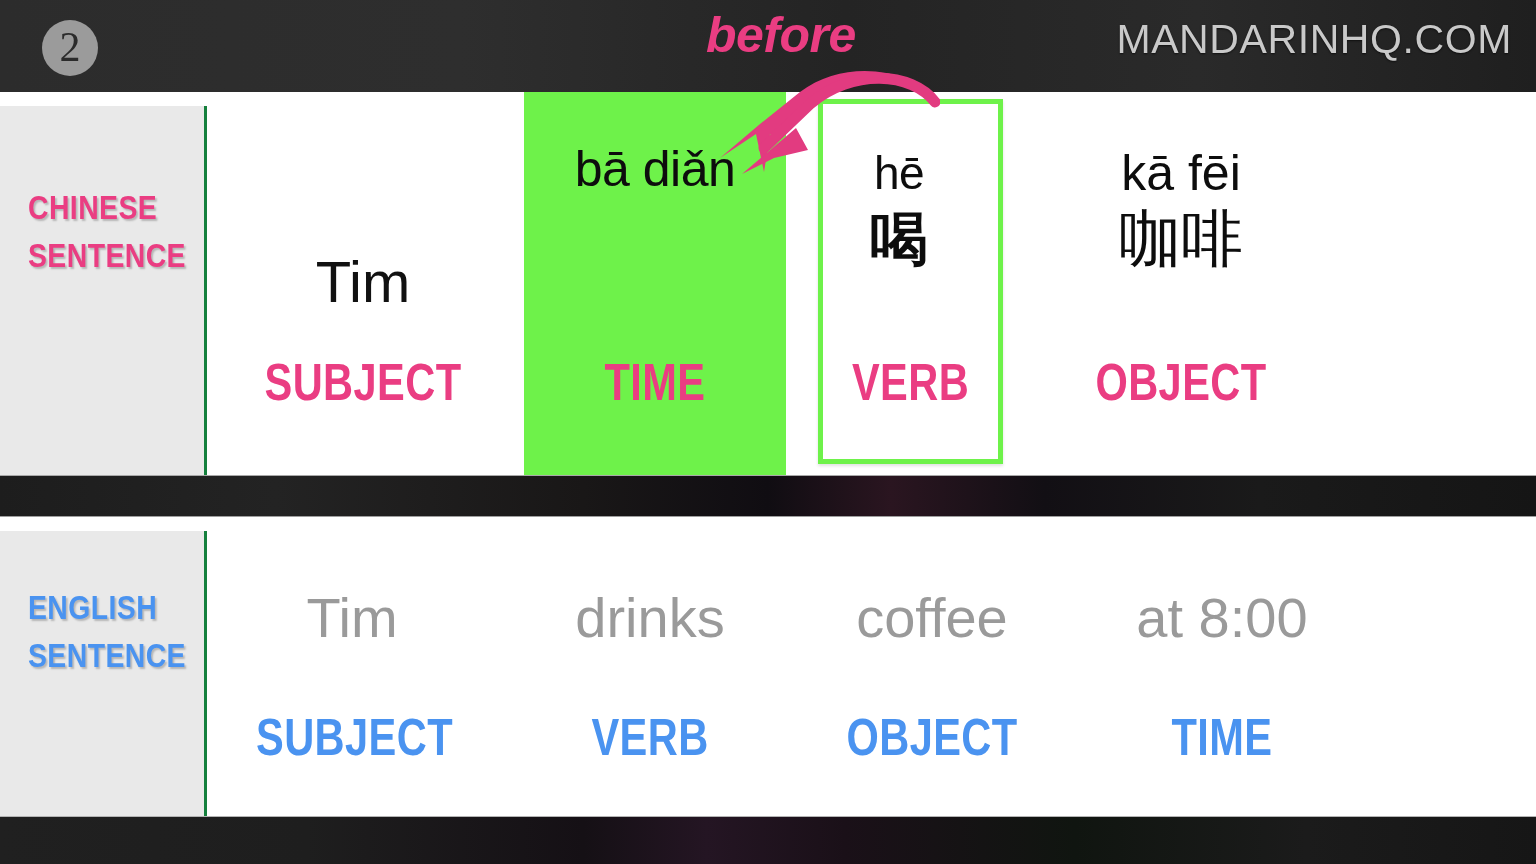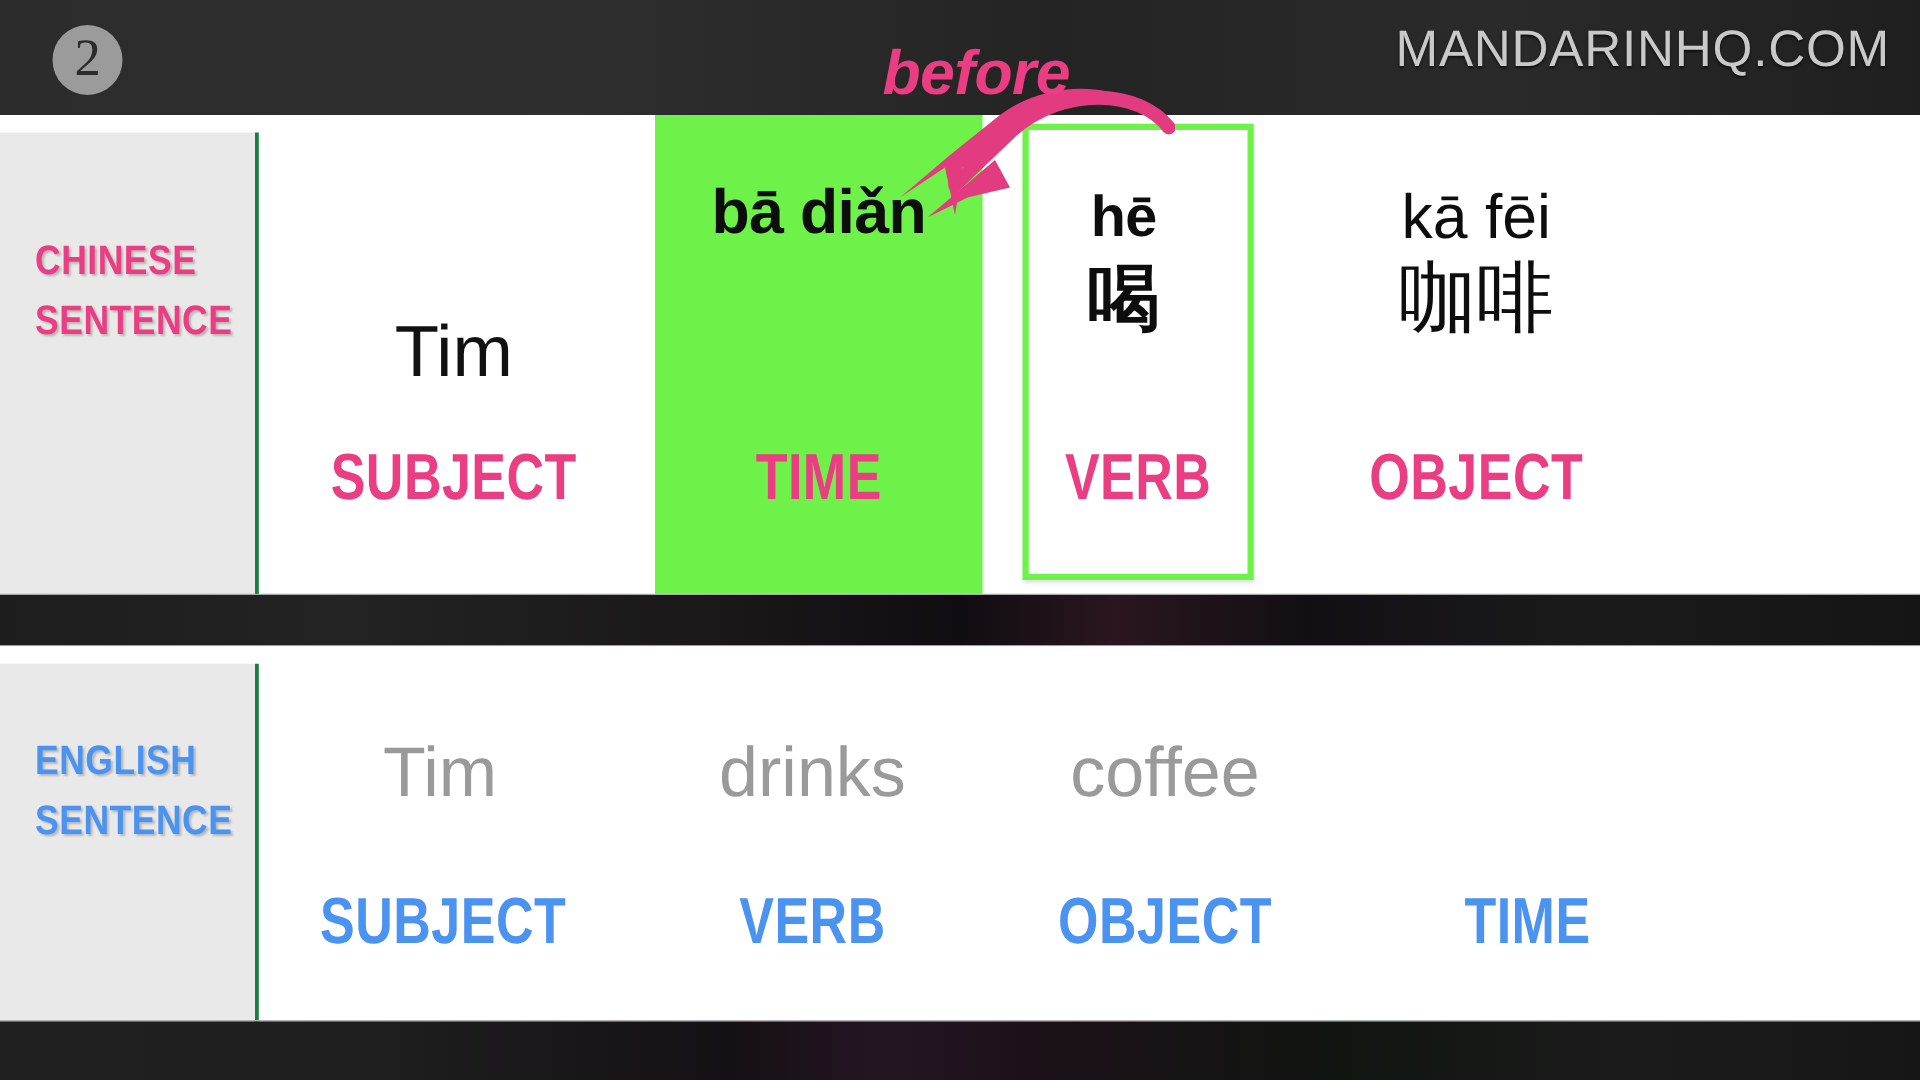--- a/index.html
+++ b/index.html
@@ -46,21 +46,21 @@
     color: #c9c9c9;
     font-size: 41px;
     letter-spacing: 0.6px;
     font-weight: 400;
     text-shadow: 0 1px 2px rgba(0,0,0,.6);
   }
 
   
   .annotation-word {
     position: absolute;
-    left: 706px; top: 29px;
+    left: 706px; top: 6px;
     color: #ea3d82;
     font-size: 50px;
     font-style: italic;
     font-weight: bold;
     letter-spacing: -0.5px;
     z-index: 40;
   }
   .annotation-arrow {
     position: absolute;
     left: 700px; top: 62px;
@@ -125,21 +125,21 @@
   .cell {
     position: absolute;
     text-align: center;
   }
   .cell-pinyin {
     font-size: 50px;
     color: #0d0d0d;
     line-height: 58px;
     white-space: nowrap;
   }
-  .cell-pinyin.strong { font-weight: bold; letter-spacing: -0.5px; }
+  .cell-pinyin.strong { font-weight: normal; letter-spacing: -0.5px; }
   .cell-hanzi {
     font-size: 62px;
     color: #0d0d0d;
     line-height: 74px;
     white-space: nowrap;
   }
   .cell-hanzi.strong { font-weight: bold; }
   .cell-latin {
     font-size: 58px;
     color: #111111;
@@ -263,20 +263,23 @@
 
     <div class="cell" style="left:232px; top:68px; width:240px;">
       <div class="en-word">Tim</div>
     </div>
     <div class="cell" style="left:520px; top:68px; width:260px;">
       <div class="en-word">drinks</div>
     </div>
     <div class="cell" style="left:812px; top:68px; width:240px;">
       <div class="en-word">coffee</div>
     </div>
+    <div class="cell" style="left:1092px; top:68px; width:260px;">
+      <div class="en-word">at 8:00</div>
+    </div>
 
     <div class="cell" style="left:232px; top:192px; width:240px;">
       <div class="cell-role role-blue">SUBJECT</div>
     </div>
     <div class="cell" style="left:520px; top:192px; width:260px;">
       <div class="cell-role role-blue">VERB</div>
     </div>
     <div class="cell" style="left:812px; top:192px; width:240px;">
       <div class="cell-role role-blue">OBJECT</div>
     </div>

